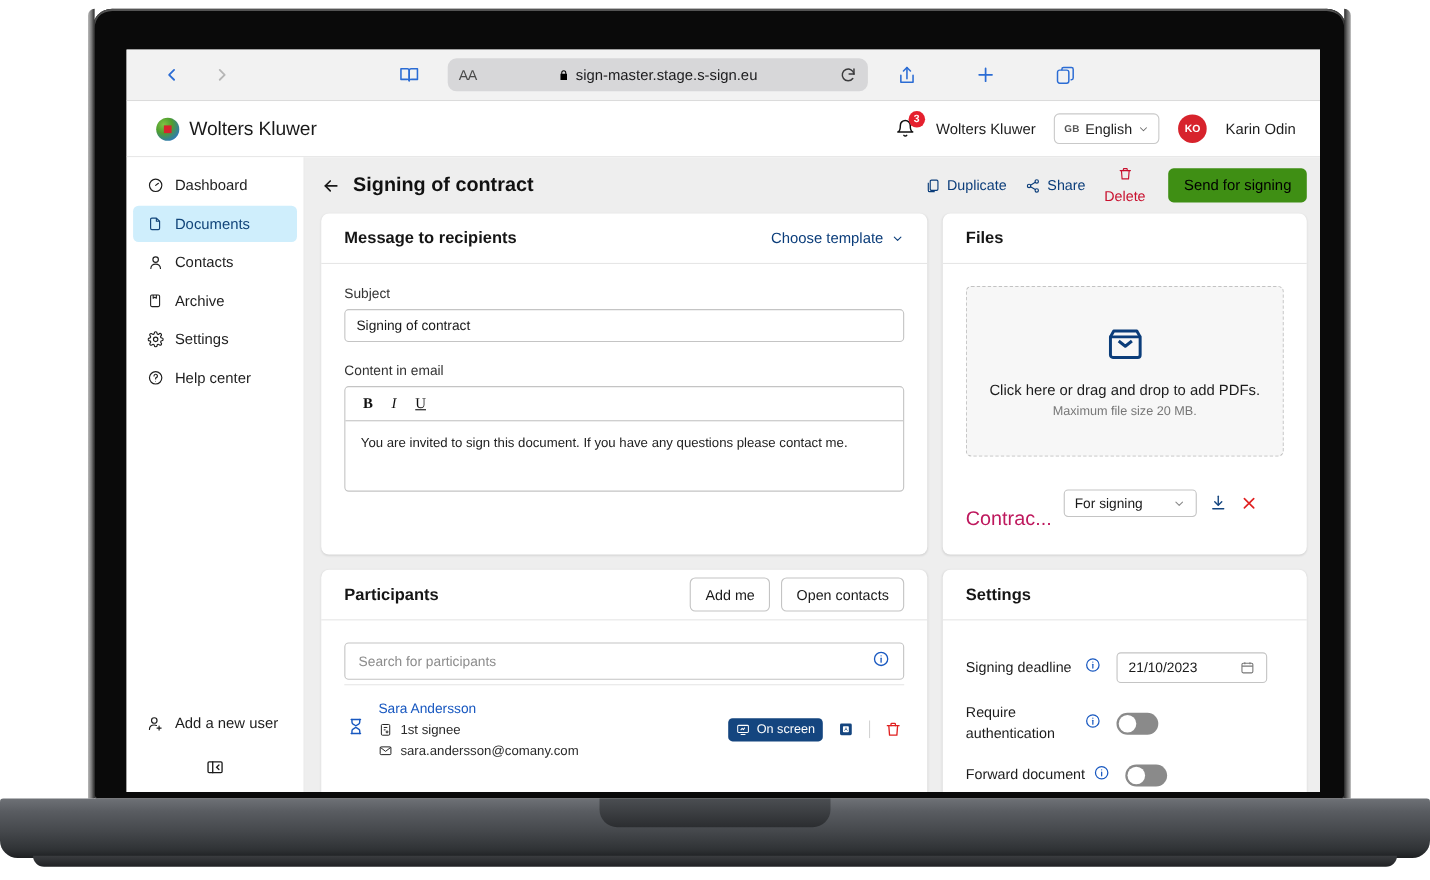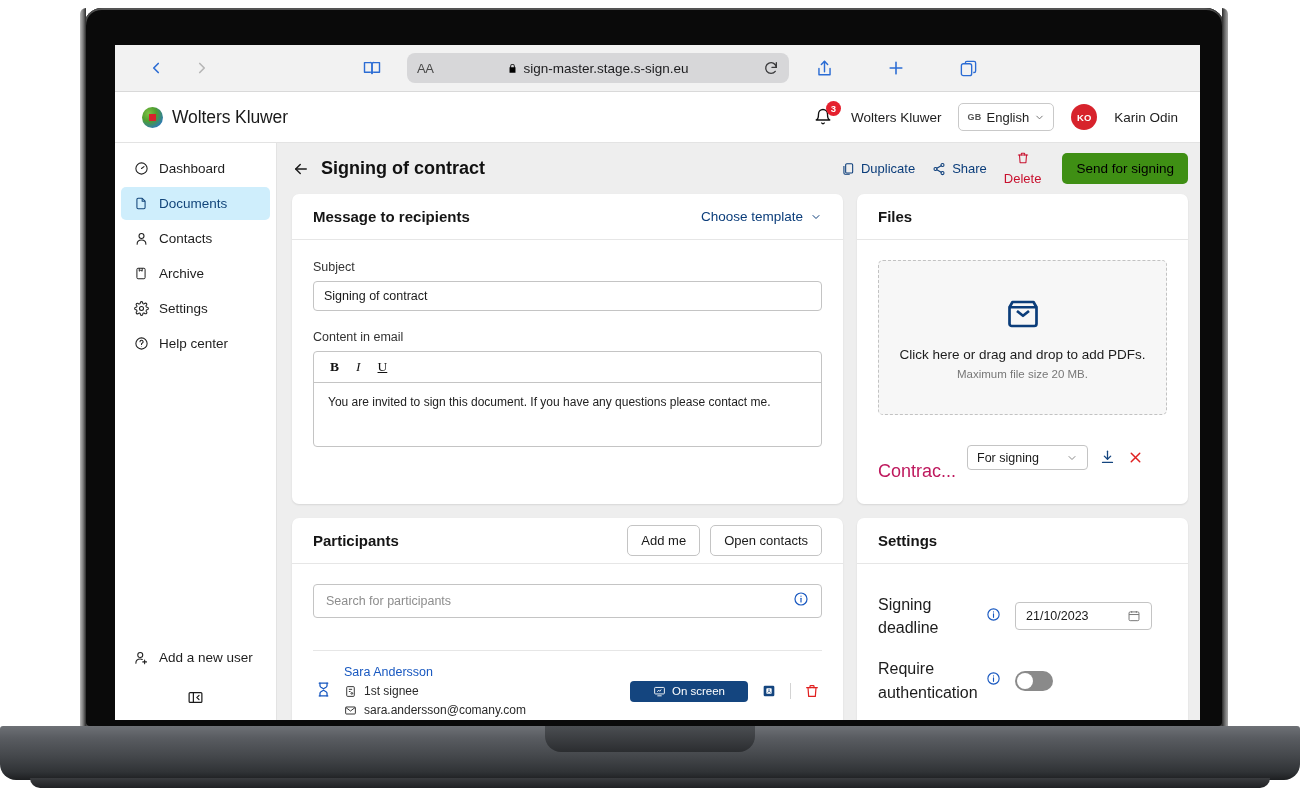--- a/index.html
+++ b/index.html
@@ -258,37 +258,37 @@
   #participant-search {
     height: 34px; border: 1px solid #c4c4c4; border-radius: 4px;
     display: flex; align-items: center; padding: 0 12px;
   }
   #participant-search input {
     flex: 1; border: none; outline: none;
     font-size: 12.5px; color: #1a1a1a;
     font-family: "Liberation Sans", sans-serif;
   }
   #participant-search input::placeholder { color: #8d8d8d; }
-  #participant-list { margin-top: 32px; border-top: 1px solid #e6e6e6; }
+  #participant-list { margin-top: 4px; border-top: 1px solid #e6e6e6; }
   .participant-row { display: flex; align-items: center; padding: 14px 2px 0; gap: 12px; }
   #p-status { color: #1858c0; flex: 0 0 auto; }
   .p-info { display: flex; flex-direction: column; gap: 5px; }
   .p-name { font-size: 12.5px; color: #1858c0; }
   .p-meta { display: flex; align-items: center; gap: 7px; font-size: 12px; color: #2a2a2a; }
   .p-right { margin-left: auto; display: flex; align-items: center; gap: 13px; }
   #on-screen-badge {
     background: #14457f; color: #fff;
     font-size: 11.5px; border-radius: 4px;
-    padding: 4px 23px; display: flex; align-items: center; gap: 6px;
+    padding: 4px 7px; display: flex; align-items: center; gap: 6px;
   }
   .p-divider { width:1px; height:16px; background:#d3d3d3; }
 
   
   .setting-row { display: flex; align-items: center; padding: 9px 0; }
-  .setting-label { font-size: 16px; color: #1c1c1c; width: 108px; line-height: 1.45; }
+  .setting-label { font-size: 13px; color: #1c1c1c; width: 108px; line-height: 1.45; }
   .info-ico { color: #1858c0; margin-right: 14px; flex:0 0 auto; }
   #date-input {
     height: 28px; width: 137px;
     border: 1px solid #c4c4c4; border-radius: 4px;
     display: flex; align-items: center; padding: 0 10px;
     font-size: 12.5px; color: #1a1a1a; background:#fff;
   }
   #date-input .cal { margin-left: auto; color: #777; }
   .toggle {
     width: 38px; height: 20px; border-radius: 10px;

